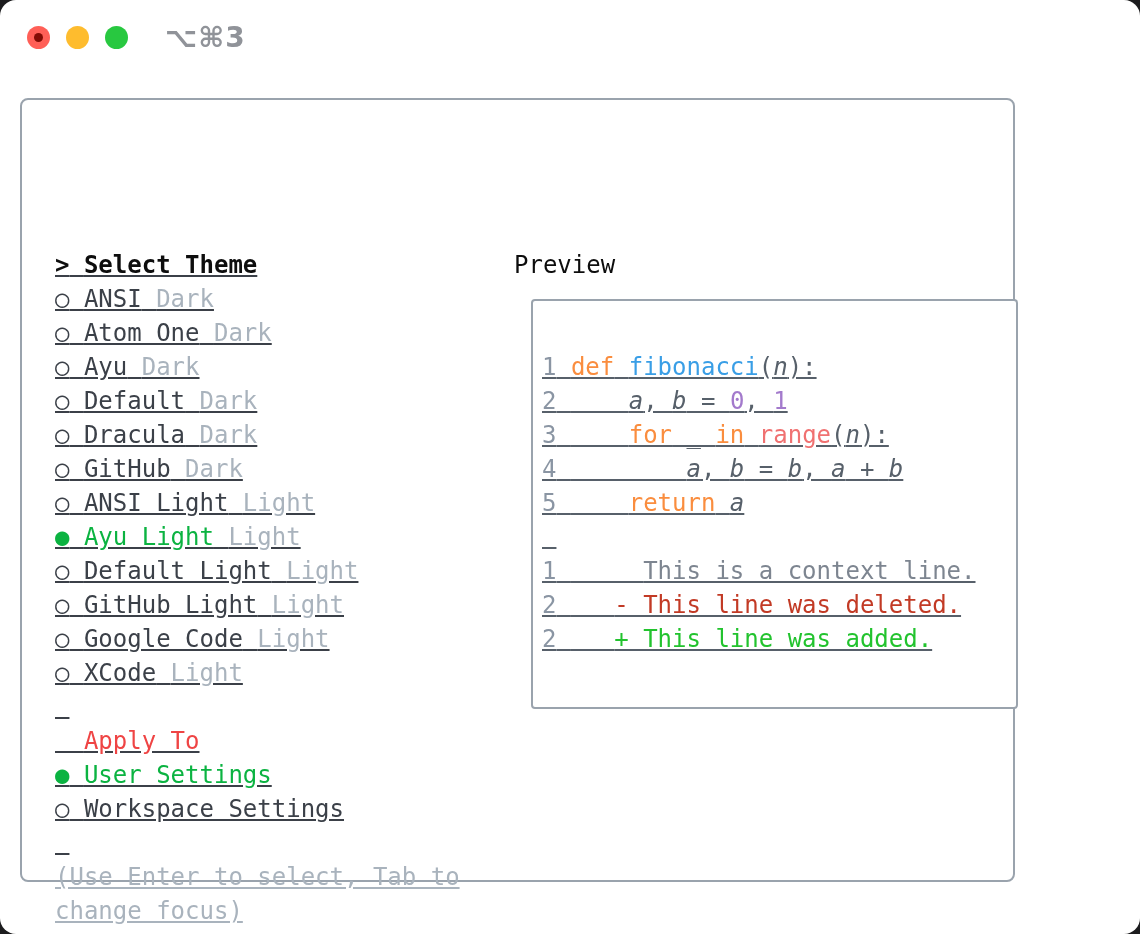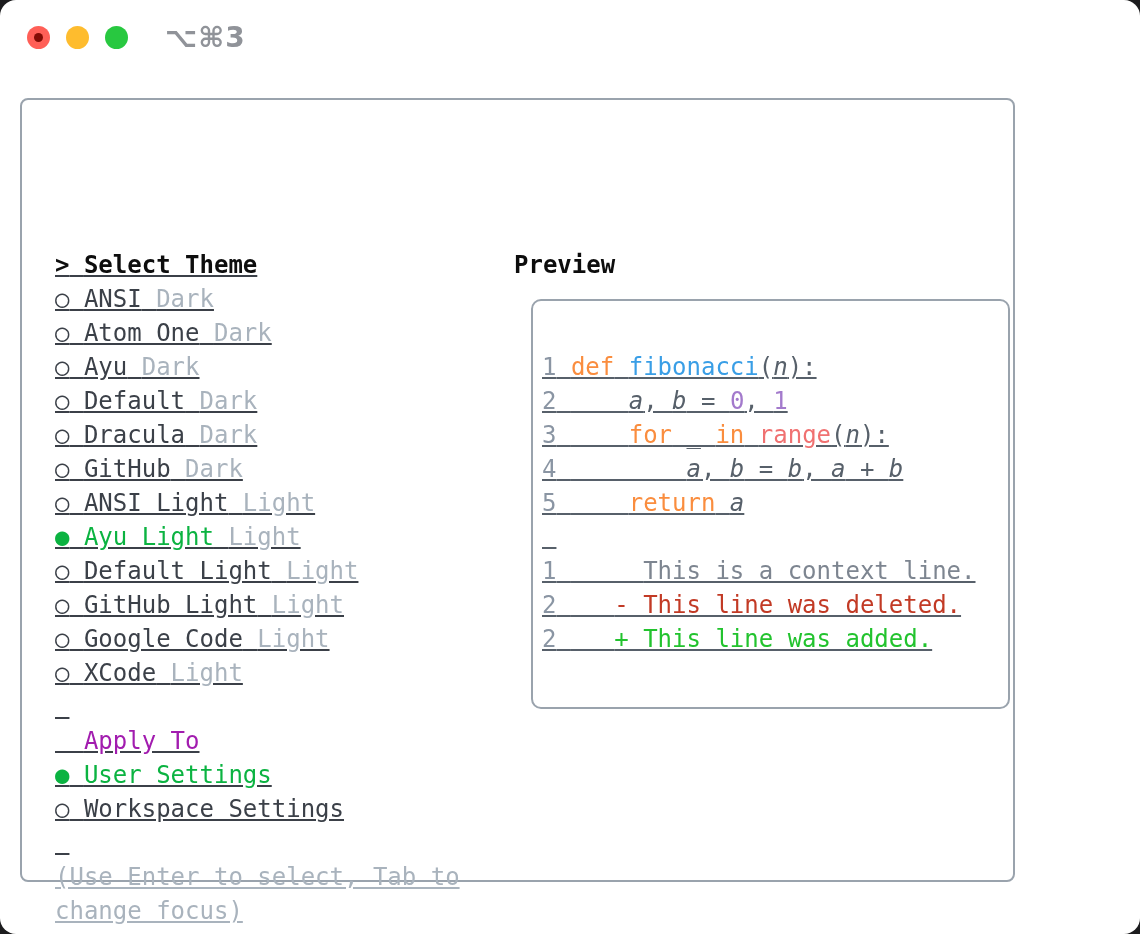--- a/index.html
+++ b/index.html
@@ -36,29 +36,29 @@
   pre{margin:0;font-family:"DejaVu Sans Mono","Liberation Mono",monospace;}
   .left-pre{
     position:absolute;left:33px;top:148px;
     font-size:24px;line-height:34px;color:var(--list_text);
   }
   .row{height:34px;white-space:pre;text-decoration:underline;}
   .bold{font-weight:bold;color:#0d0d0d;}
   .prompt{font-weight:bold;color:#0d0d0d;}
   .muted{color:var(--muted);}
   .sel{color:var(--accent_green);}
-  .blackhead{color:#a21caf;}
+  .blackhead{color:#ef4444;}
   
   .preview-header{
     position:absolute;left:492px;top:148px;height:34px;line-height:34px;
-    font-size:24px;font-weight:bold;color:#0d0d0d;white-space:pre;
+    font-size:24px;font-weight:normal;color:#0d0d0d;white-space:pre;
   }
   .preview-box{
     position:absolute;left:509px;top:199px;width:475px;height:406px;
-    border:2px solid var(--border);border-radius:10px;background:#fff;
+    border:2px solid var(--border);border-radius:4px;background:#fff;padding-left:8px;
   }
   .code-pre{
     position:absolute;left:9px;top:49px;
     font-size:24px;line-height:34px;color:var(--code_text);
   }
   .ln{color:var(--line_number);}
   .kw{color:var(--keyword_orange);}
   .fn{color:var(--function_blue);}
   .rng{color:var(--builtin_coral);}
   .num{color:var(--number_purple);}

